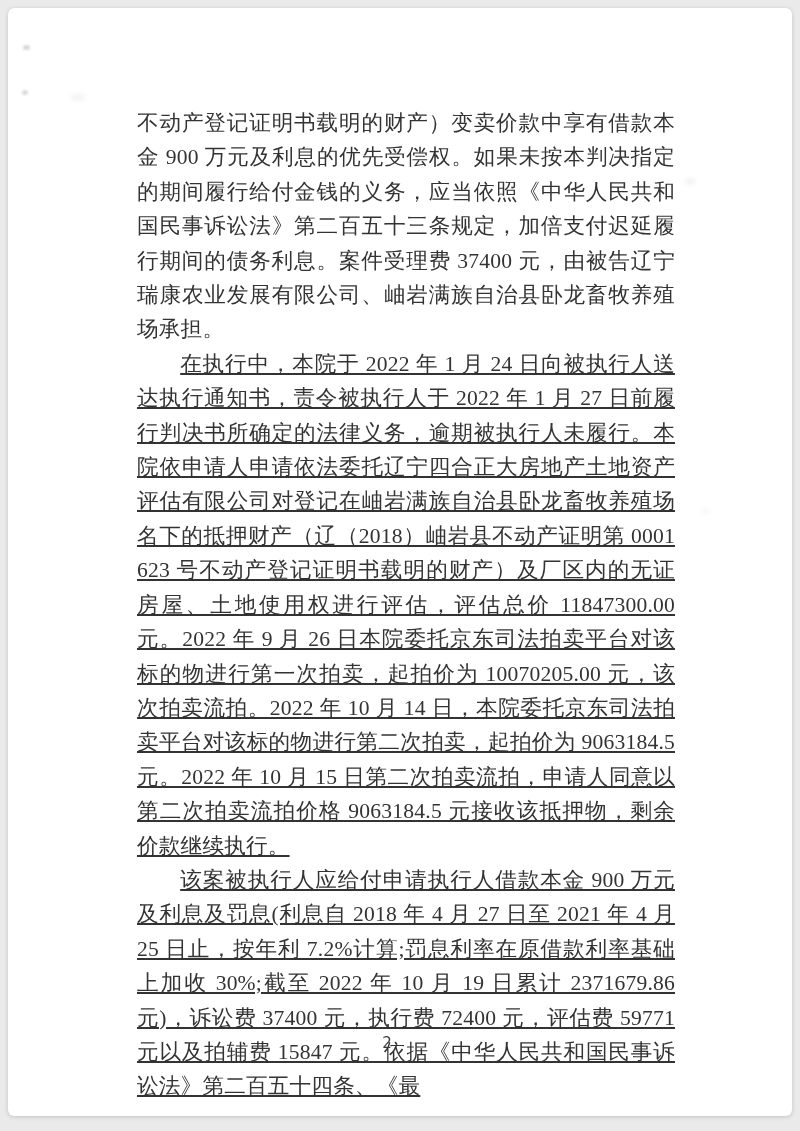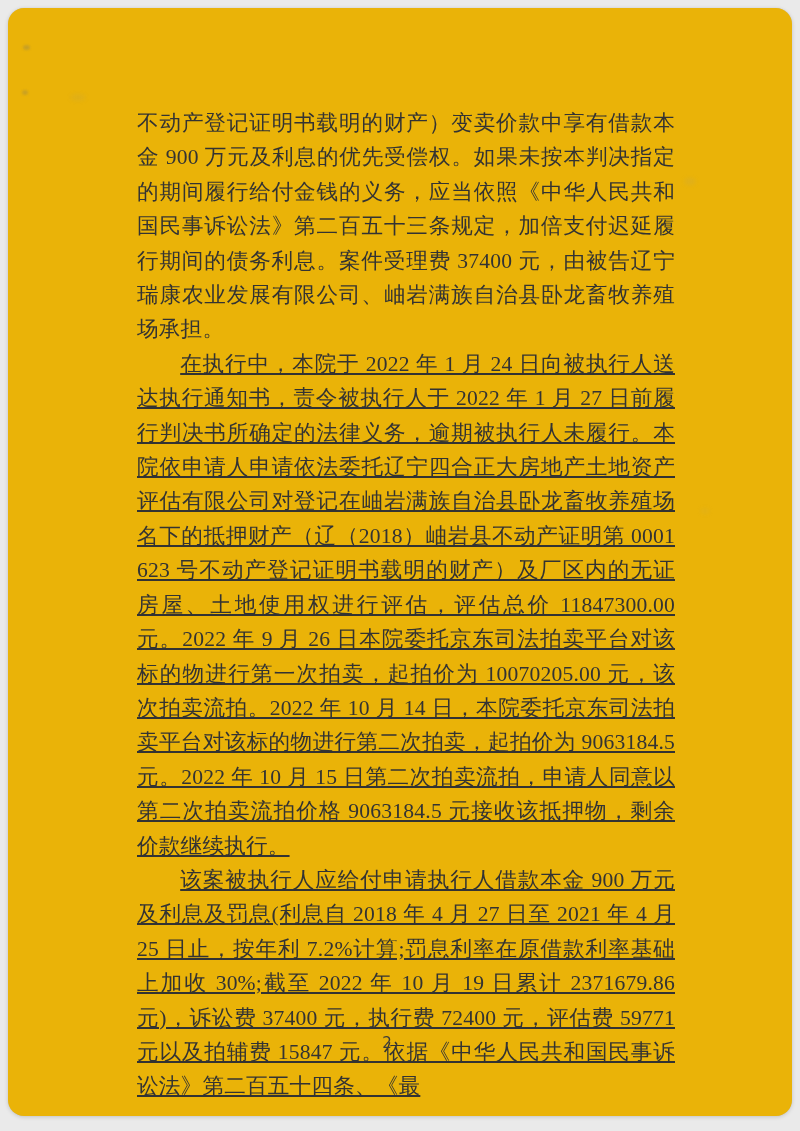--- a/index.html
+++ b/index.html
@@ -16,22 +16,22 @@
     width: 800px;
     height: 1131px;
     background: #eaeaea;
   }
   .paper {
     position: absolute;
     left: 8px;
     top: 8px;
     width: 784px;
     height: 1108px;
-    background: #eab308;
-    border-radius: 16px;
+    background: #ffffff;
+    border-radius: 6px;
     box-shadow: 0 1px 4px rgba(0,0,0,0.16), 0 0 1px rgba(0,0,0,0.10);
   }
   .doc-content {
     position: absolute;
     left: 129px;   
     top: 98px;     
     width: 538px;
     color: #333333;
     font-size: 21.6px;
     line-height: 34.4px;

